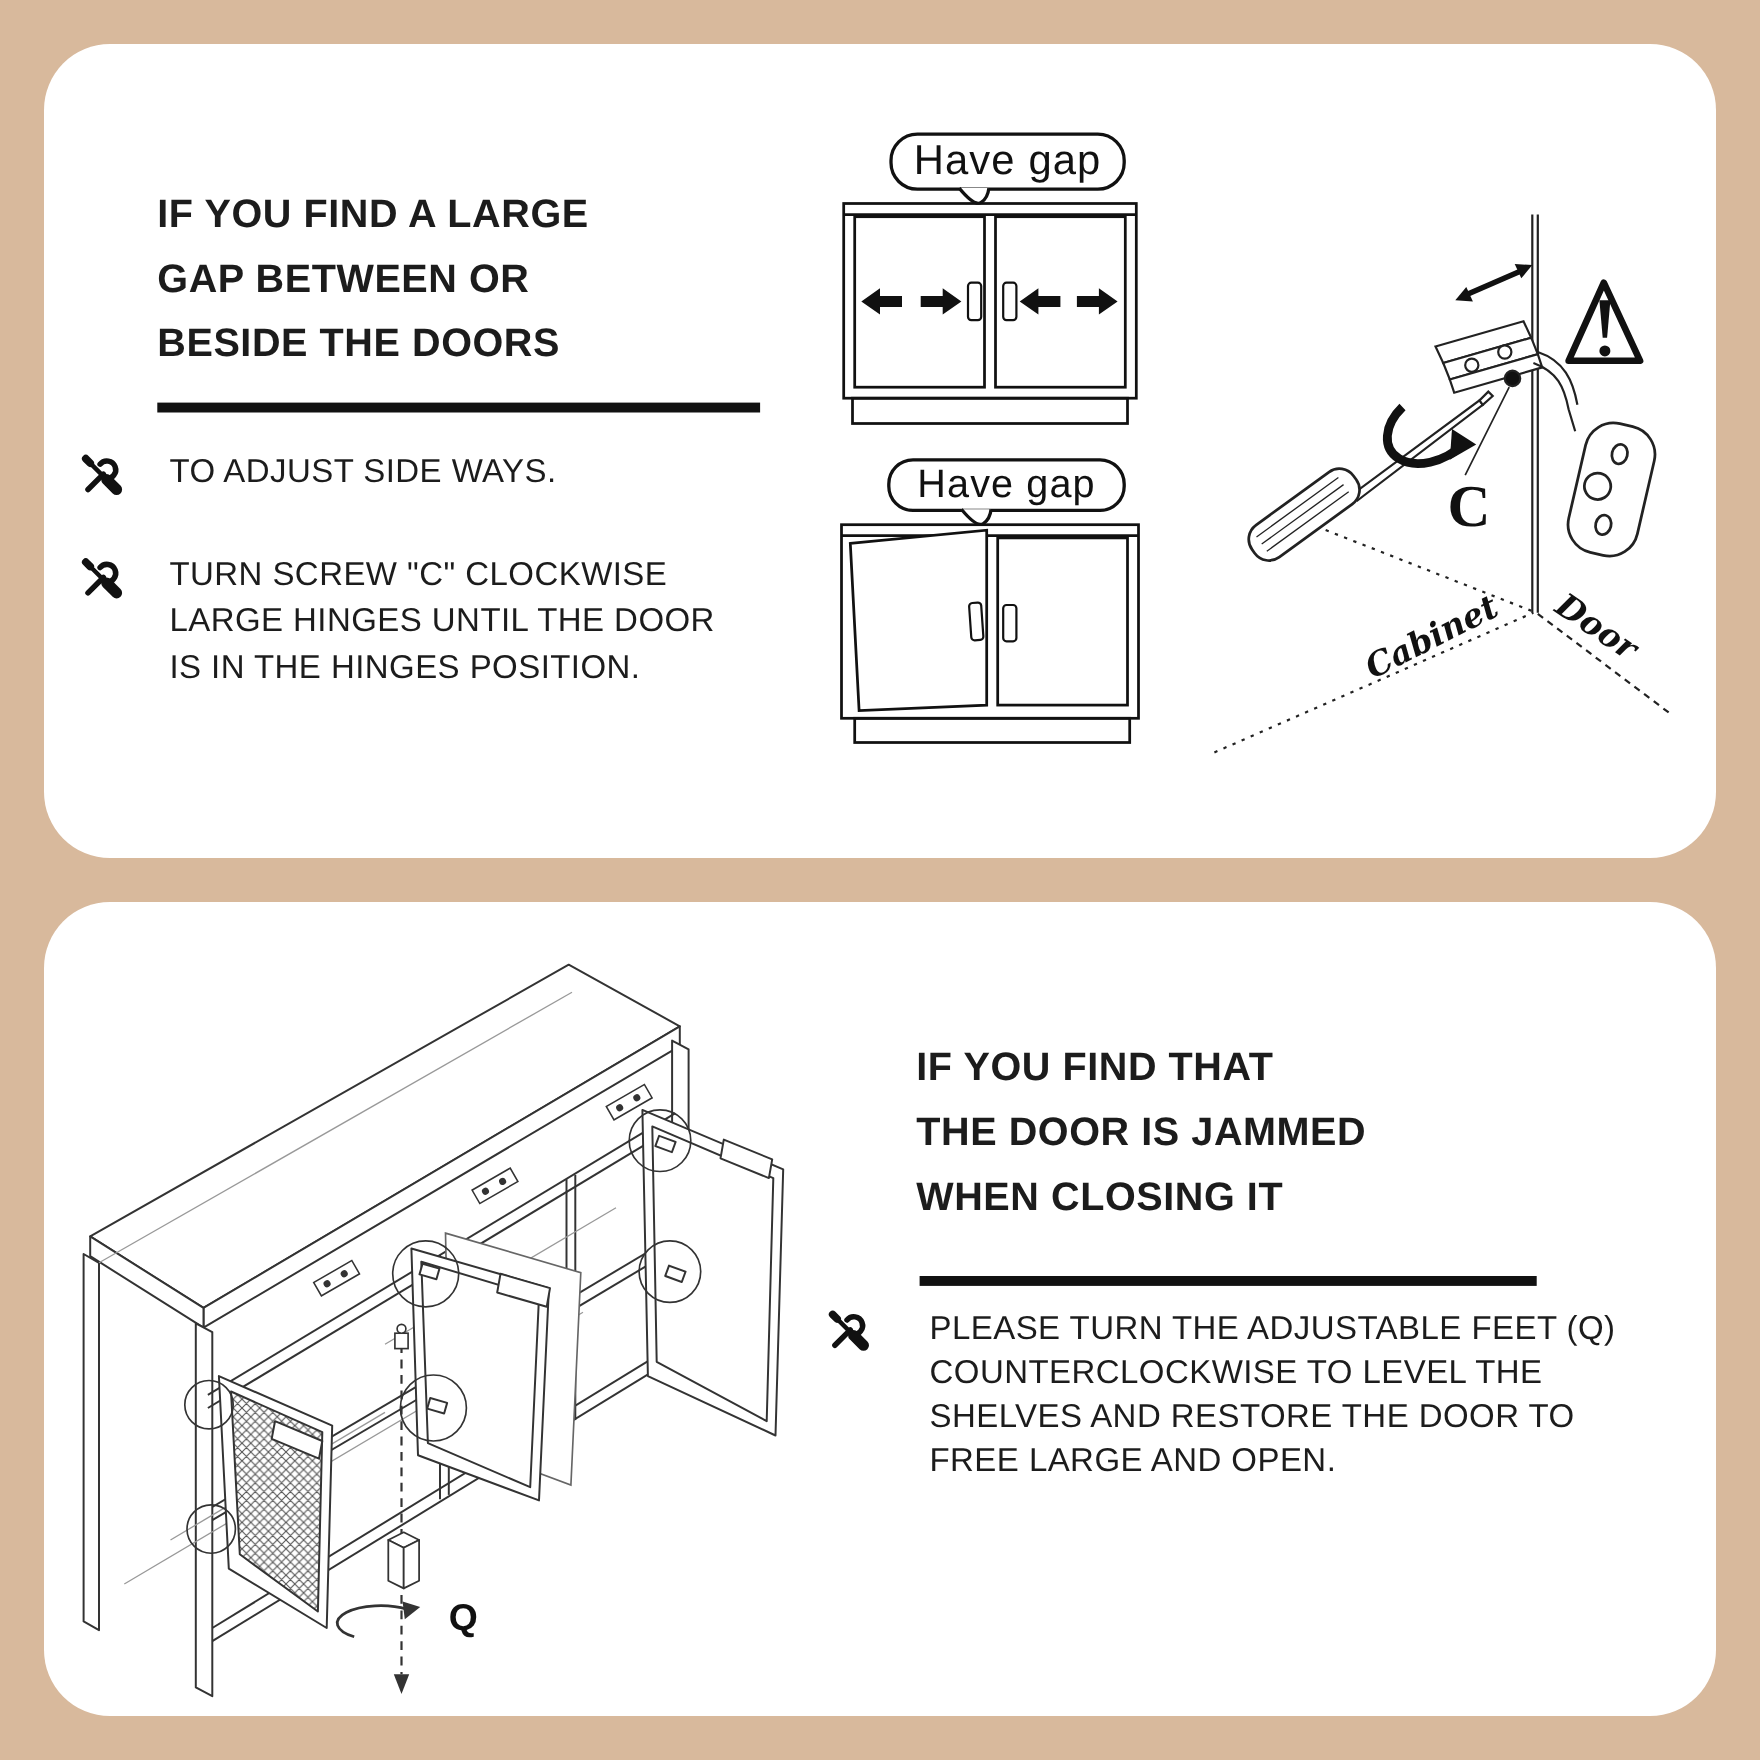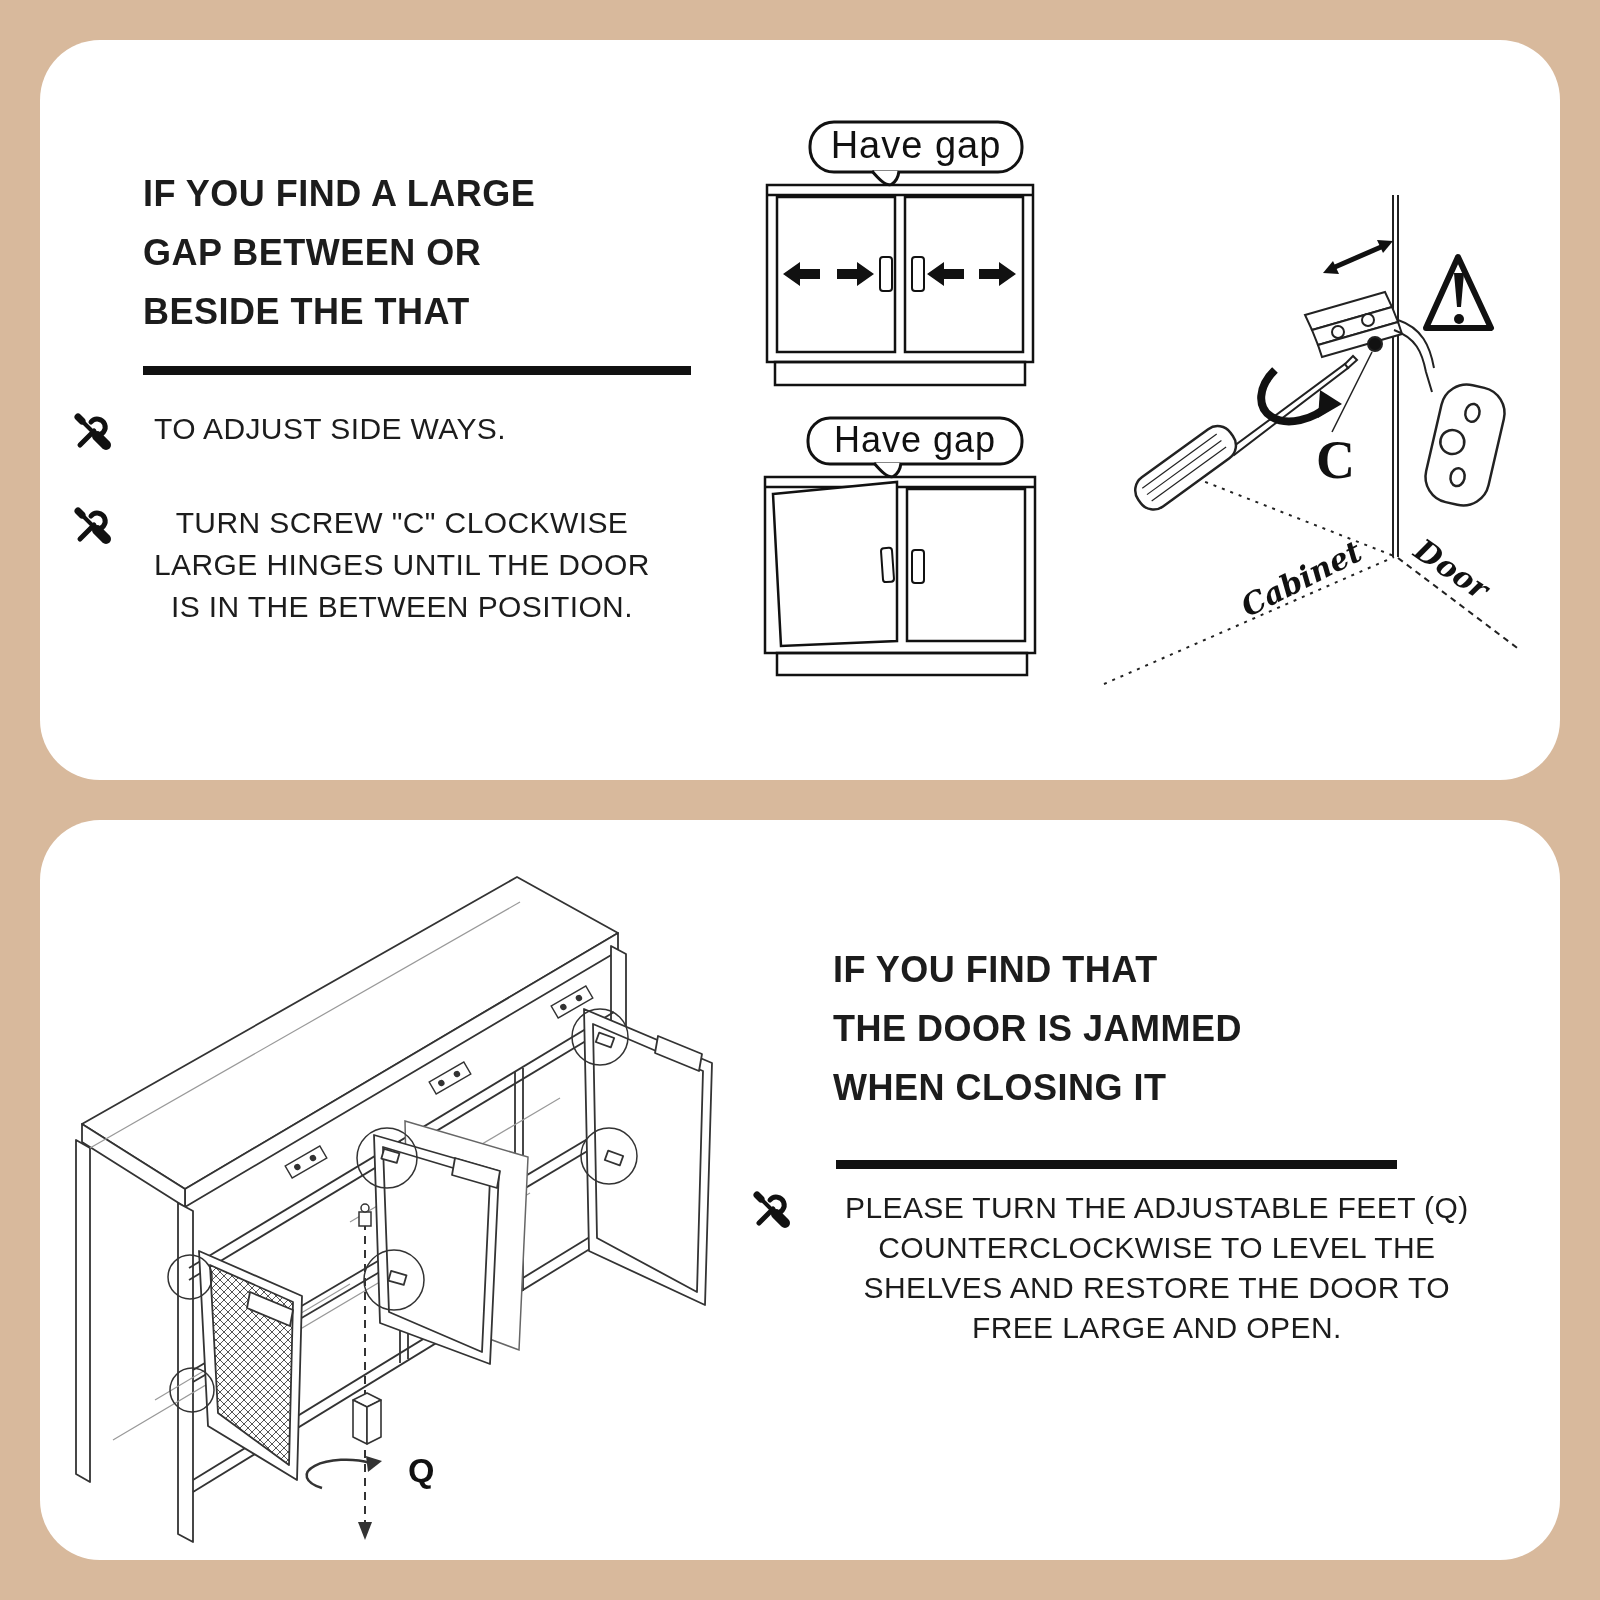--- a/index.html
+++ b/index.html
@@ -16,34 +16,34 @@
   #panel-top{top:40px;}
   #panel-bottom{top:820px;}
   .heading{
     position:absolute;font-weight:bold;font-size:36px;line-height:59px;
     letter-spacing:0.5px;color:#1c1c1c;white-space:nowrap;
   }
   .rule{position:absolute;height:9px;background:#111;}
   .tools-icon{position:absolute;width:40px;height:40px;}
   .body-text{
     position:absolute;font-size:30px;line-height:42px;letter-spacing:0.4px;
-    color:#1c1c1c;white-space:nowrap;text-align:center;
+    color:#1c1c1c;white-space:nowrap;
   }
   svg text{font-family:"Liberation Sans", sans-serif;}
   .serif-label{font-family:"DejaVu Serif", serif;font-style:italic;font-weight:bold;}
 </style>
 </head>
 <body>
 
 <div class="panel" id="panel-top">
 
   <div class="heading" style="left:103px;top:124px;">
     <div>IF YOU FIND A LARGE</div>
     <div>GAP BETWEEN OR</div>
-    <div>BESIDE THE THAT</div>
+    <div>BESIDE THE DOORS</div>
   </div>
   <div class="rule" style="left:103px;top:326px;width:548px;"></div>
 
   <svg class="tools-icon" style="left:33px;top:372px;" viewBox="0 0 40 40">
     <g stroke="#111" fill="none" stroke-linecap="round">
       <path d="M7,33 L21,19" stroke-width="5"></path>
       <path d="M18,10 a8,8 0 1 1 5,13" stroke-width="5"></path>
       <path d="M9,9 L24,24" stroke-width="4"></path>
       <path d="M5,5 L9,9" stroke-width="7"></path>
       <path d="M24,24 L33,33" stroke-width="10"></path>
@@ -58,21 +58,21 @@
       <path d="M7,33 L21,19" stroke-width="5"></path>
       <path d="M18,10 a8,8 0 1 1 5,13" stroke-width="5"></path>
       <path d="M9,9 L24,24" stroke-width="4"></path>
       <path d="M5,5 L9,9" stroke-width="7"></path>
       <path d="M24,24 L33,33" stroke-width="10"></path>
     </g>
   </svg>
   <div class="body-text" style="left:114px;top:462px;">
     <div>TURN SCREW "C" CLOCKWISE</div>
     <div>LARGE HINGES UNTIL THE DOOR</div>
-    <div>IS IN THE BETWEEN POSITION.</div>
+    <div>IS IN THE HINGES POSITION.</div>
   </div>
 
   <svg style="position:absolute;left:700px;top:60px;" width="320" height="300" viewBox="0 0 320 300">
     <g stroke="#111" fill="none" stroke-width="2.5">
       <rect x="27" y="85" width="266" height="177" fill="#fff"></rect>
       <line x1="27" y1="95" x2="293" y2="95"></line>
       <rect x="37" y="97" width="118" height="155"></rect>
       <rect x="165" y="97" width="118" height="155"></rect>
       <rect x="35" y="262" width="250" height="23"></rect>
       <rect x="140" y="157" width="12" height="34" rx="3" stroke-width="2"></rect>

